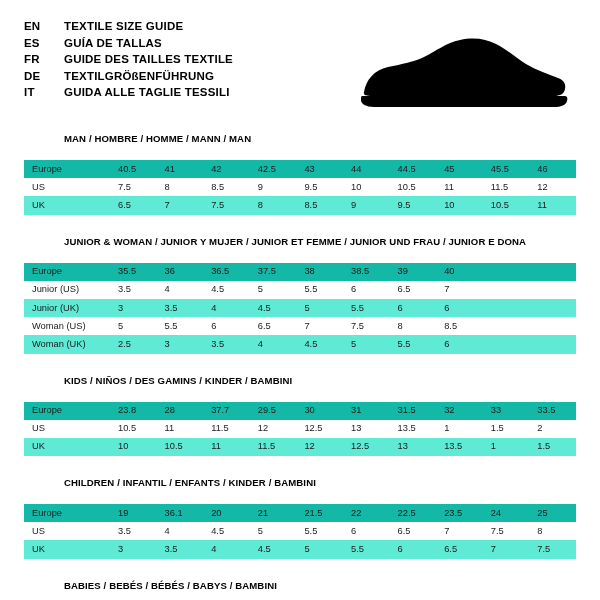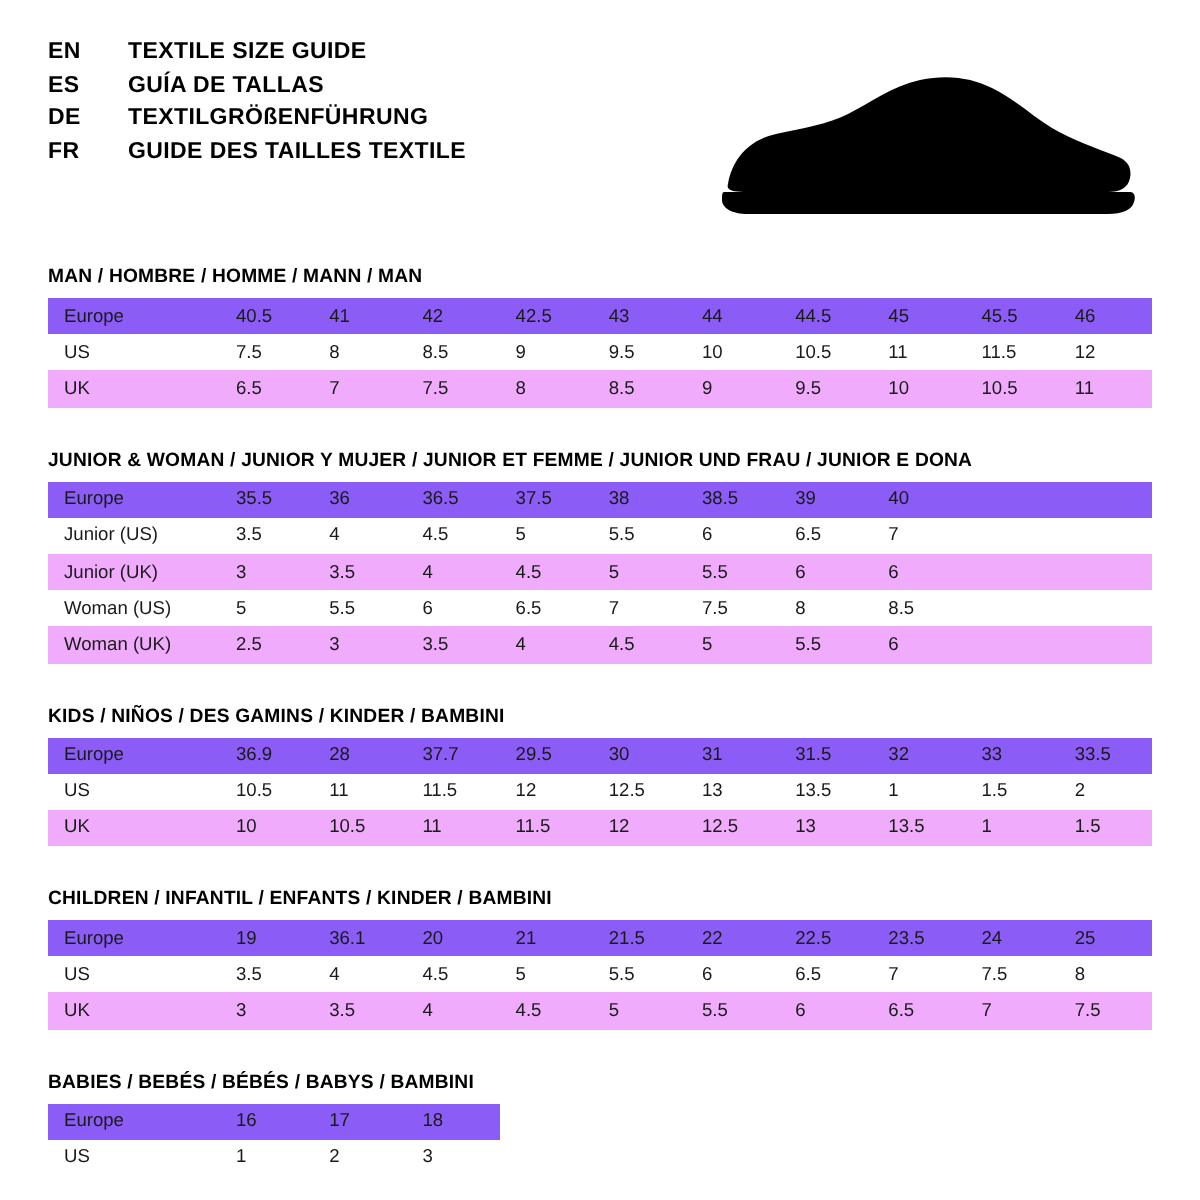--- a/index.html
+++ b/index.html
@@ -61,38 +61,39 @@
   }
 
   
   .group {
     margin-top: 21px;
   }
   .group-title {
     font-size: 9.6px;
     font-weight: bold;
     letter-spacing: 0.1px;
-    padding-bottom: 5px;
+    padding-bottom: 16px;
+    margin-left: 40px;
   }
   table {
     border-collapse: collapse;
     width: 100%;
     table-layout: fixed;
   }
   td {
     font-size: 9.3px;
     line-height: 11px;
     padding: 3.6px 0 3.6px 8px;
     color: #1a1a1a;
   }
   tr.shade td {
-    background: #8b5cf6;
+    background: #14b8a6;
   }
   tr.alt td {
-    background: #f0abfc;
+    background: #5eead4;
   }
   td.label {
     width: 78px;
   }
   .group-babies td.label {
     width: 78px;
   }
 
   
 </style>
@@ -105,26 +106,30 @@
     <div class="lang-list">
       <div class="lang-row">
         <span class="lang-code">EN</span>
         <span class="lang-title">TEXTILE SIZE GUIDE</span>
       </div>
       <div class="lang-row">
         <span class="lang-code">ES</span>
         <span class="lang-title">GUÍA DE TALLAS</span>
       </div>
       <div class="lang-row">
+        <span class="lang-code">FR</span>
+        <span class="lang-title">GUIDE DES TAILLES TEXTILE</span>
+      </div>
+      <div class="lang-row">
         <span class="lang-code">DE</span>
         <span class="lang-title">TEXTILGRÖßENFÜHRUNG</span>
       </div>
       <div class="lang-row">
-        <span class="lang-code">FR</span>
-        <span class="lang-title">GUIDE DES TAILLES TEXTILE</span>
+        <span class="lang-code">IT</span>
+        <span class="lang-title">GUIDA ALLE TAGLIE TESSILI</span>
       </div>
     </div>
 
     <div class="shoe-wrap">
       <svg viewBox="0 0 210 76" width="210" height="76" aria-hidden="true">
         <path fill="#000000" d="M6 56 C8 44 16 34 30 31 C44 28 56 26 66 21 C78 15 88 7 102 4 C116 1 128 3 138 8 C150 14 158 22 168 28 C178 34 190 38 200 42 C206 44 208 48 207 53 C206 58 202 60 196 60 L14 60 C8 60 5 59 6 56 Z"></path>
         <path fill="#000000" d="M4 60 L207 60 C209 60 210 62 209 65 C208 69 203 71 196 71 L16 71 C8 71 3 68 3 64 C3 62 3 60 4 60 Z"></path>
       </svg>
     </div>
   </div>
@@ -249,21 +254,21 @@
       </tbody>
     </table>
   </div>
 
   <div class="group">
     <div class="group-title">KIDS / NIÑOS / DES GAMINS / KINDER / BAMBINI</div>
     <table>
       <tbody>
         <tr class="shade">
           <td class="label">Europe</td>
-          <td>36.9</td>
+          <td>23.8</td>
           <td>28</td>
           <td>37.7</td>
           <td>29.5</td>
           <td>30</td>
           <td>31</td>
           <td>31.5</td>
           <td>32</td>
           <td>33</td>
           <td>33.5</td>
         </tr>

